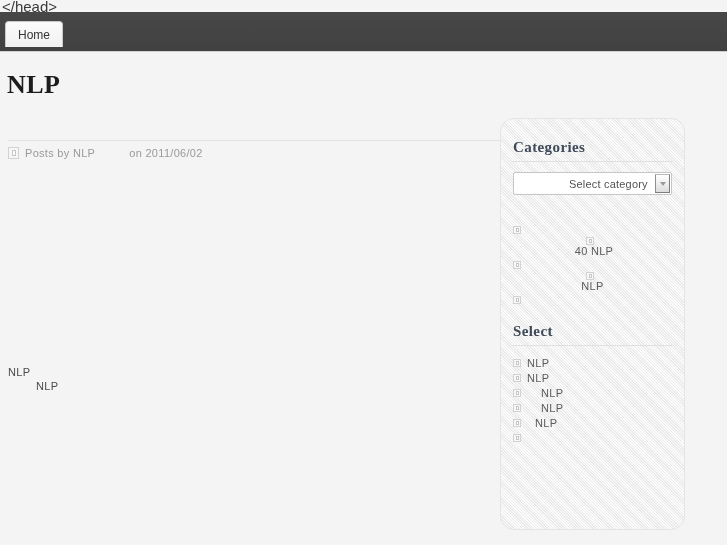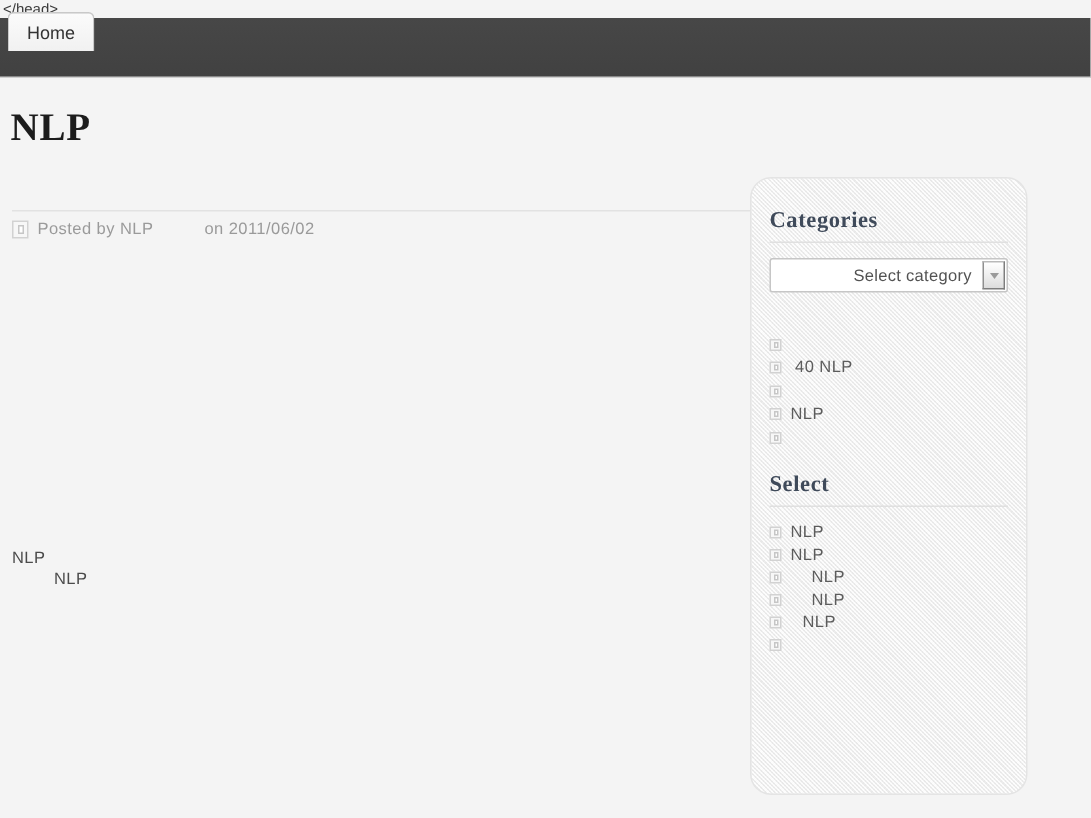--- a/index.html
+++ b/index.html
@@ -13,21 +13,21 @@
     font-family: "Liberation Sans", sans-serif;
     overflow: hidden;
     position: relative;
   }
 
   
   .stray-head {
     position: absolute;
     left: 2px;
     top: 1px;
-    font-size: 10px;
+    font-size: 15px;
     color: #3a3a3a;
     font-family: "Liberation Sans", sans-serif;
     letter-spacing: 0px;
     line-height: 11px;
     white-space: nowrap;
   }
 
   
   .navbar {
     position: absolute;
@@ -36,21 +36,21 @@
     width: 727px;
     height: 40px;
     background: #434343;
     background-image: linear-gradient(to bottom, #474747 0%, #414141 100%);
     border-bottom: 1px solid #cfcfcf;
     box-sizing: border-box;
   }
   .nav-tabs {
     position: absolute;
     left: 5px;
-    bottom: 17px;
+    bottom: 4px;
     height: 26px;
     display: flex;
     align-items: flex-end;
     margin-top: 31px;
   }
   .nav-tab {
     height: 26px;
     min-width: 32px;
     padding: 0 12px;
     background: #f5f5f5;
@@ -255,41 +255,41 @@
     font-size: 11px;
     color: #5c5c5c;
     letter-spacing: 0.3px;
   }
   .widget-list li .broken-img { margin-right: 6px; }
   .widget-list li .li-label { white-space: pre; }
   .widget-list li.sp-1 .li-label { padding-left: 3px; }
   .widget-list li.sp-2 .li-label { padding-left: 14px; }
   .widget-list li.sp-3 .li-label { padding-left: 8px; }
   .random-list li { min-height: 15px; }
-  .random-list li.tall { min-height: 16px; }
+  .random-list li.tall { min-height: 16px; flex-direction: column; }
 </style>
 </head>
 <body>
 
 <div class="stray-head">&lt;/head&gt;</div>
 
 <div class="navbar">
   <div class="nav-tabs">
     <div class="nav-tab">Home</div>
   </div>
 </div>
 
 <h1 class="page-title">NLP</h1>
 
 <div class="content">
   <div class="post-divider"></div>
 
   <div class="post-meta">
     <span class="broken-img"></span>
-    <span class="meta-author">Posted by NLP</span>
+    <span class="meta-author">Posts by NLP</span>
     <span>on 2011/06/02</span>
   </div>
 
   <div class="body-lines">
     <div class="body-line">NLP</div>
     <div class="body-line indent-1">NLP</div>
   </div>
 </div>
 
 <div class="sidebar">

